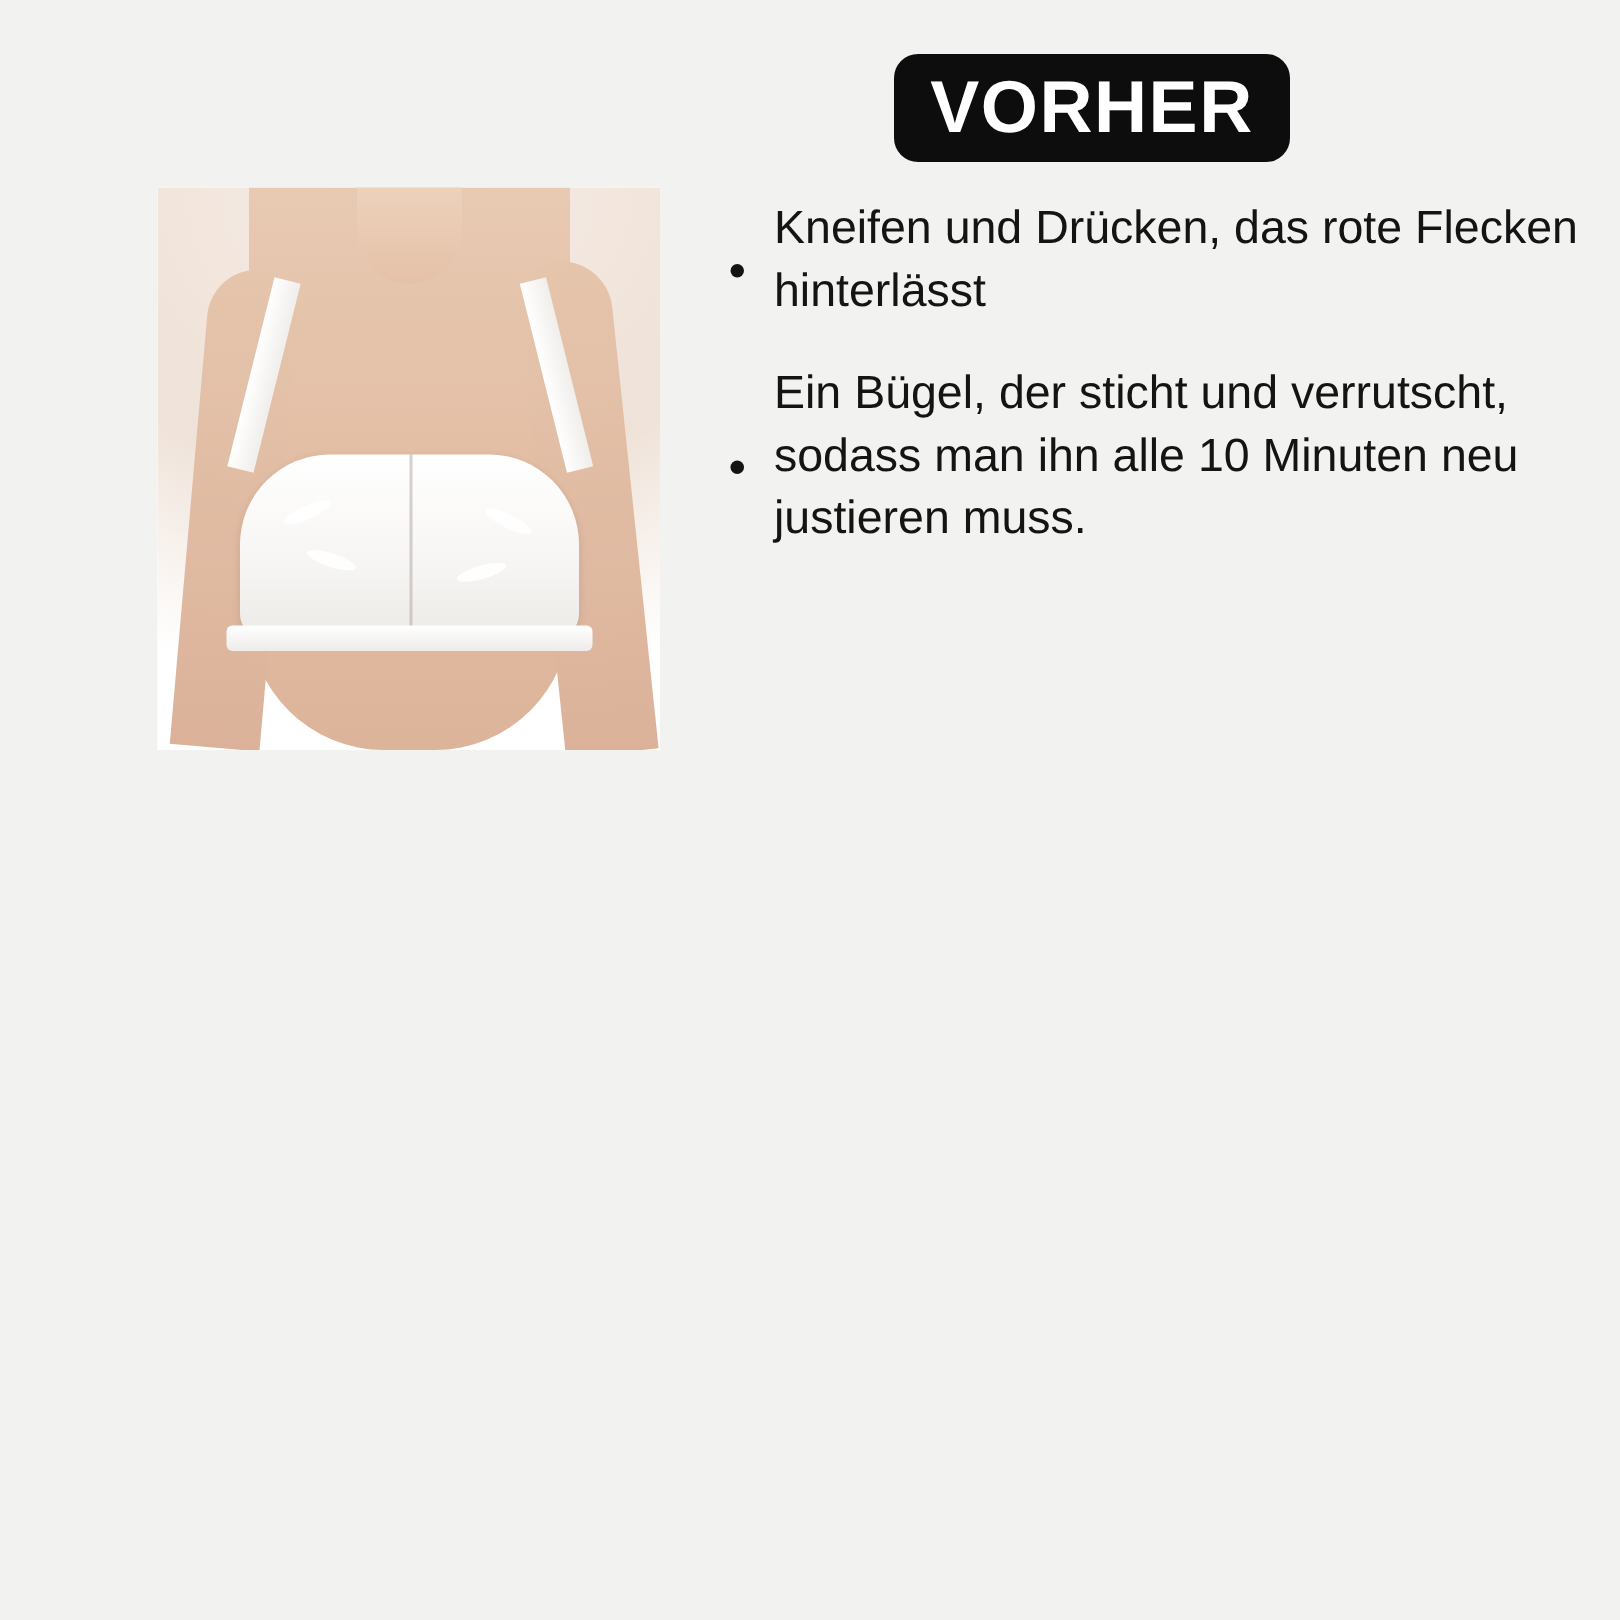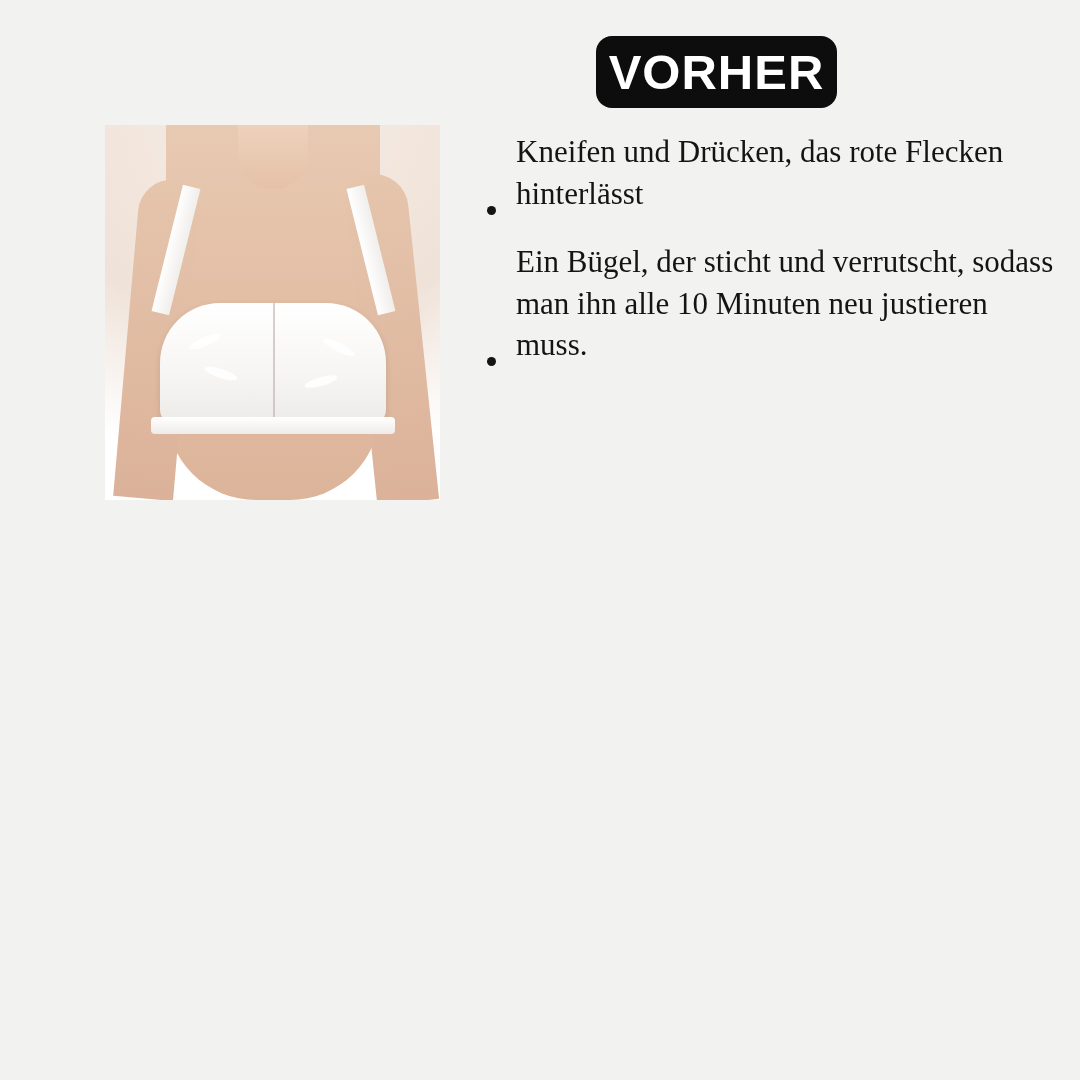--- a/index.html
+++ b/index.html
@@ -114,38 +114,37 @@
     border-radius: 16px;
     font-weight: 700;
     letter-spacing: 1px;
     display: flex;
     align-items: center;
     justify-content: center;
     line-height: 1;
   }
   .label-before {
     top: 36px; left: 596px;
-    width: 241px; height: 72px;
+    width: 264px; height: 72px;
     font-size: 49px;
   }
 
   
   .bullets {
     position: absolute;
     left: 487px;
     width: 580px;
     color: #141414;
   }
   .bullets-before { top: 131px; }
 
   .bullet {
     display: flex;
-    align-items: flex-end;
+    align-items: center;
     margin-bottom: 26px;
-    font-family: Liberation Serif, serif;
   }
   .bullet:last-child { margin-bottom: 0; }
 
   .bullet-dot {
     flex: 0 0 auto;
     width: 9px;
     height: 9px;
     border-radius: 50%;
     background: #141414;
     margin: 16px 20px 0 0;

